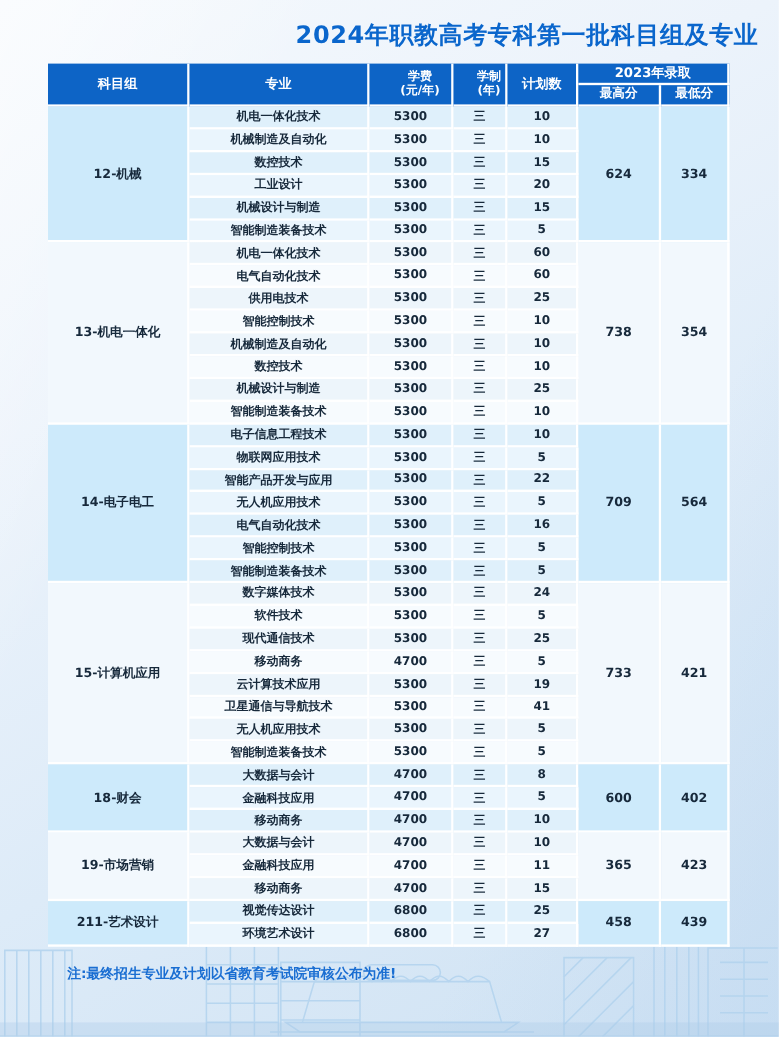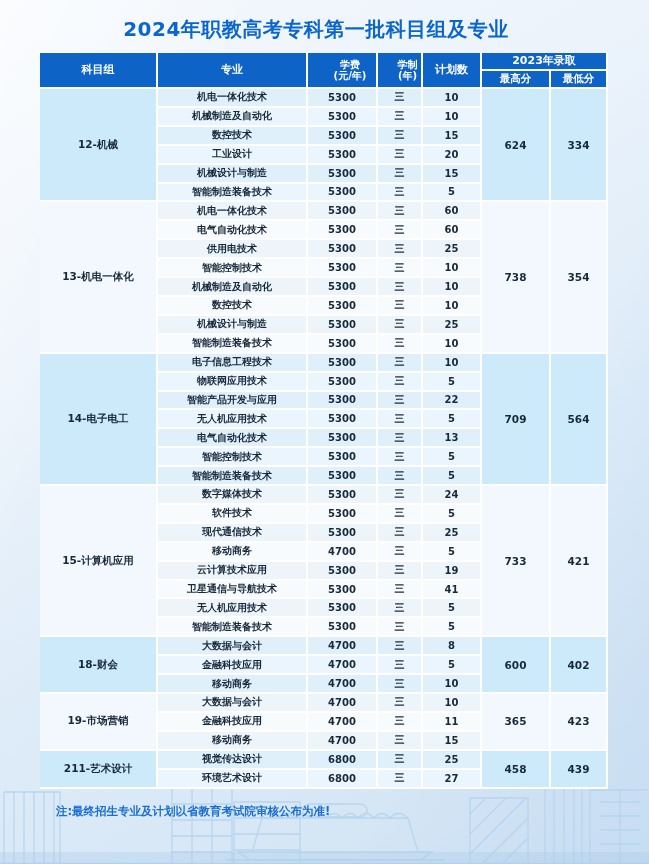--- a/index.html
+++ b/index.html
@@ -8,21 +8,21 @@
     font-family:"DejaVu Sans","Liberation Sans",sans-serif;
     background:linear-gradient(150deg,#f5f9fd 0%,#ecf3fb 30%,#ddebf8 62%,#cfe2f3 100%);
   }
   .bg-streaks{
     position:absolute;inset:0;pointer-events:none;
     background:
       linear-gradient(115deg,rgba(255,255,255,.55) 0%,rgba(255,255,255,0) 26%),
       linear-gradient(295deg,rgba(188,214,240,.45) 0%,rgba(188,214,240,0) 28%);
   }
   .page-title{
-    position:absolute;top:16px;left:0;right:17px;text-align:center;
+    position:absolute;top:16px;left:0;right:17px;text-align:right;
     font-size:20px;font-weight:bold;letter-spacing:.5px;
     color:var(--title-color,#0a66cc);
   }
   table.main{
     position:absolute;left:40px;top:53px;width:568px;
     border-collapse:separate;border-spacing:0;table-layout:fixed;
   }
   th,td{box-sizing:border-box;padding:0;text-align:center;vertical-align:middle;
     border-right:2px solid #fff;border-bottom:2px solid #fff;}
   thead th{
@@ -229,21 +229,21 @@
       <tr class="blk-blue alt">
         <td class="inner major-cell">无人机应用技术</td>
         <td class="inner num-cell">5300</td>
         <td class="inner num-cell">三</td>
         <td class="inner num-cell">5</td>
       </tr>
       <tr class="blk-blue">
         <td class="inner major-cell">电气自动化技术</td>
         <td class="inner num-cell">5300</td>
         <td class="inner num-cell">三</td>
-        <td class="inner num-cell">13</td>
+        <td class="inner num-cell">16</td>
       </tr>
       <tr class="blk-blue alt">
         <td class="inner major-cell">智能控制技术</td>
         <td class="inner num-cell">5300</td>
         <td class="inner num-cell">三</td>
         <td class="inner num-cell">5</td>
       </tr>
       <tr class="blk-blue">
         <td class="inner major-cell">智能制造装备技术</td>
         <td class="inner num-cell">5300</td>

